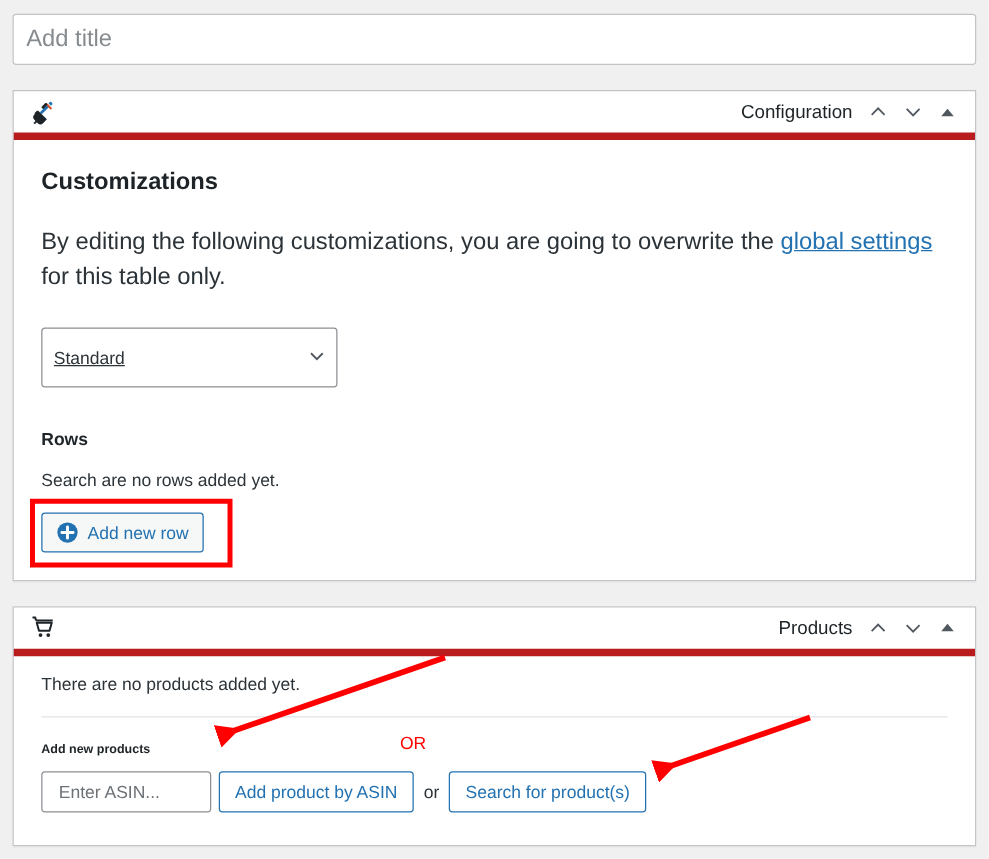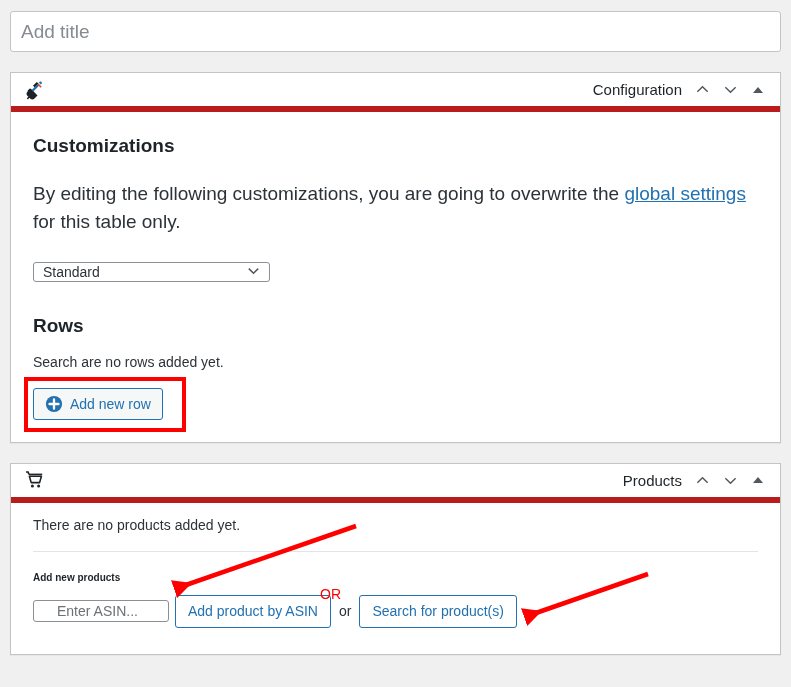--- a/index.html
+++ b/index.html
@@ -130,45 +130,46 @@
     font-weight: 600;
     color: #1d2327;
   }
   .select-box {
     position: relative;
     width: 237px;
   }
   select.wp-select {
     box-sizing: border-box;
     width: 100%;
-    height: 20px;
+    height: 48px;
     padding: 0 28px 0 9px;
     font-family: "Liberation Sans", sans-serif;
     font-size: 14px;
     color: #2c3338;
     background: #fff;
     border: 1px solid #8c8f94;
     border-radius: 3px;
     appearance: none;
     -webkit-appearance: none;
     outline: none;
     cursor: pointer;
+    text-decoration: underline;
   }
   .select-box .chev {
     position: absolute;
     right: 9px;
     top: 50%;
     transform: translateY(-50%);
     pointer-events: none;
     color: #50575e;
   }
 
   .rows-title {
     margin: 33px 0 0 0;
-    font-size: 19px;
+    font-size: 14px;
     font-weight: 600;
     color: #1d2327;
   }
   .empty-note {
     margin: 17px 0 0 0;
     font-size: 14px;
     color: #2c3338;
   }
 
   
@@ -249,22 +250,22 @@
   }
   .prod-controls {
     display: flex;
     align-items: center;
     gap: 0;
     margin-top: 12px;
   }
   .asin-input {
     box-sizing: border-box;
     width: 136px;
-    height: 22px;
-    padding: 0 23px;
+    height: 33px;
+    padding: 0 13px;
     font-family: "Liberation Sans", sans-serif;
     font-size: 14px;
     color: #2c3338;
     background: #fff;
     border: 1px solid #8c8f94;
     border-radius: 3px;
     outline: none;
   }
   .asin-input::placeholder { color: #6c7176; opacity: 1; }
   .or-word {

